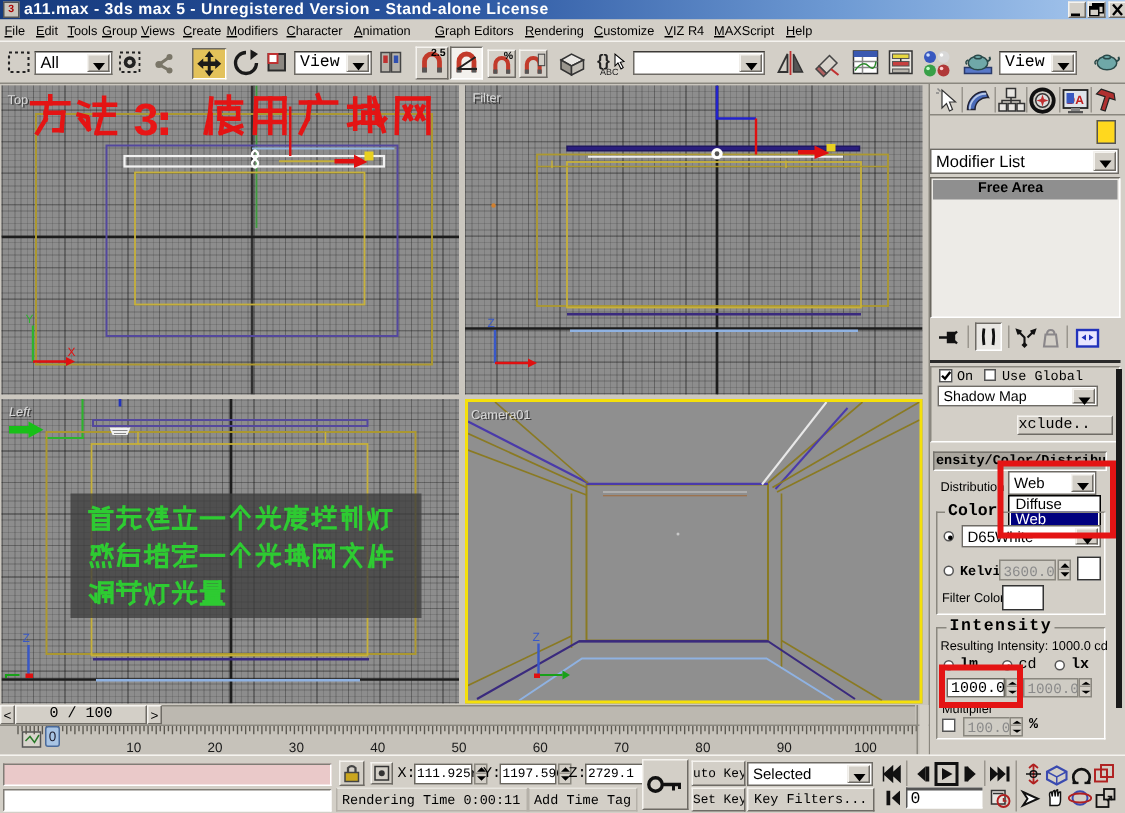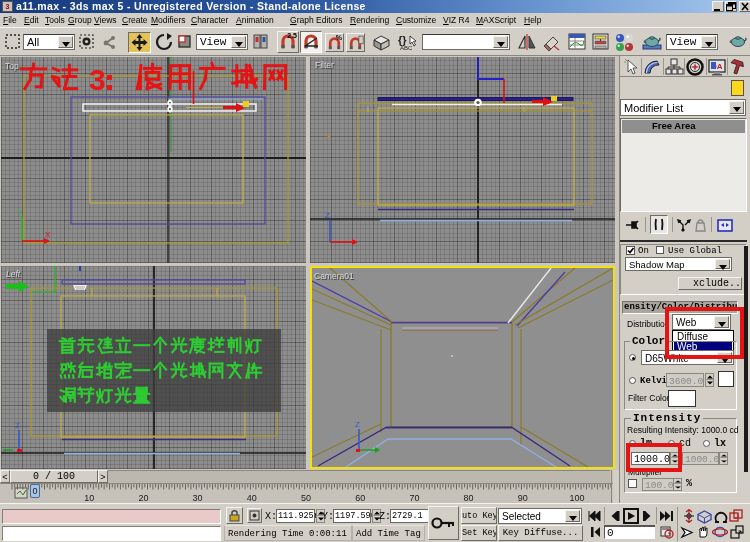--- a/index.html
+++ b/index.html
@@ -783,21 +783,21 @@
         <path d="M1 3.5 L3 5.5 L6.5 1" stroke="#000" stroke-width="1.6" fill="none"></path>
       </svg>
     </div>
 <div class="a mono" style="left:638px;top:246px;font-size:9px;">On</div>
 <div class="a" style="left:656px;top:246px;width:8px;height:8px;background:#fff;border:1px solid #555;"></div>
 <div class="a mono" style="left:668px;top:246px;font-size:9px;">Use Global</div>
 <div class="a" style="left:625px;top:257px;width:107px;height:14px;background:#fff;border:1px solid #6e6b65;">
       <span style="position:absolute;left:3px;top:1px;font-size:9.5px;">Shadow Map</span>
       <span class="combo-ar"></span>
     </div>
-<div class="a btn mono" style="left:678px;top:277px;width:64px;height:13px;font-size:10px;text-align:right;line-height:12px;">xclude..</div>
+<div class="a btn mono" style="left:678px;top:277px;width:64px;height:13px;font-size:10px;text-align:left;line-height:12px;">xclude..</div>
 <div class="a" style="left:622px;top:301px;width:116px;height:13px;background:#aaa69e;border:1px solid #77746e;border-bottom-color:#fff;border-right-color:#fff;overflow:hidden;">
       <span class="mono" style="position:absolute;left:1px;top:0px;font-size:9px;font-weight:bold;white-space:nowrap;">ensity/Color/Distribut</span>
     </div>
 <div class="a" style="left:627px;top:319px;font-size:8.5px;">Distribution</div>
 <div class="a" style="left:672px;top:314px;width:59px;height:16px;background:#fff;border:1px solid #6e6b65;">
       <span style="position:absolute;left:3px;top:2px;font-size:10px;">Web</span>
       <span class="combo-ar"></span>
     </div>
 <div class="a" style="left:672px;top:330px;width:62px;height:22px;background:#fff;border:1px solid #000;">
       <span style="position:absolute;left:4px;top:0px;font-size:10px;">Diffuse</span>
@@ -1222,21 +1222,21 @@
         <line x1="12" y1="16" x2="25" y2="16" stroke="#111" stroke-width="2.2"></line>
         <path d="M20 16 L20 20 M24 16 L24 19" stroke="#111" stroke-width="2"></path>
       </svg>
     </div>
 <div class="a btn mono" style="left:461px;top:507px;width:36px;height:17px;font-size:8.5px;text-align:center;line-height:16px;white-space:nowrap;overflow:hidden;">uto Key</div>
 <div class="a btn mono" style="left:461px;top:525px;width:36px;height:16px;font-size:8.5px;text-align:center;line-height:15px;white-space:nowrap;overflow:hidden;">Set Key</div>
 <div class="a" style="left:498px;top:508px;width:84px;height:16px;background:#fff;border:1px solid #6e6b65;">
       <span style="position:absolute;left:3px;top:2px;font-size:10px;">Selected</span>
       <span class="combo-ar"></span>
     </div>
-<div class="a btn mono" style="left:498px;top:525px;width:85px;height:16px;font-size:9px;text-align:center;line-height:15px;white-space:nowrap;overflow:hidden;">Key Diffuse...</div>
+<div class="a btn mono" style="left:498px;top:525px;width:85px;height:16px;font-size:9px;text-align:center;line-height:15px;white-space:nowrap;overflow:hidden;">Key Filters...</div>
 <div class="a" style="left:587px;top:510px;width:15px;height:12px;">
       <svg width="15" height="12" viewBox="0 0 15 12">
         <path d="M2 1 L2 11 M13 1 L7.5 6 L13 11 Z M8 1 L2.5 6 L8 11 Z" fill="#111" stroke="#111"></path>
       </svg>
     </div>
 <div class="a" style="left:604px;top:507px;width:1px;height:17px;background:#9a968e;"></div>
 <div class="a" style="left:607px;top:510px;width:13px;height:12px;">
       <svg width="13" height="12" viewBox="0 0 13 12">
         <path d="M10 1 L4.5 6 L10 11 Z" fill="#111"></path>
         <rect x="10" y="1" width="2.5" height="10" fill="#111"></rect>

